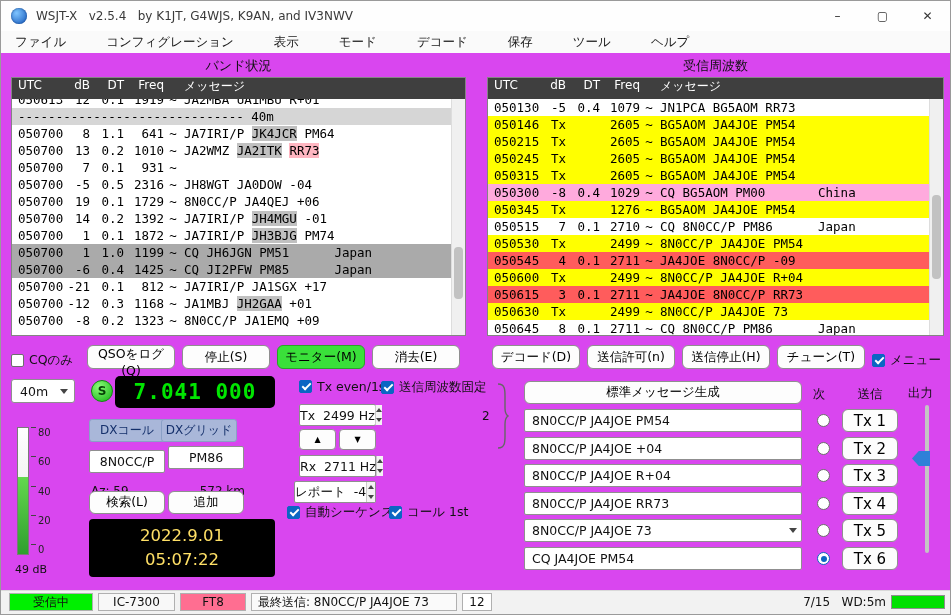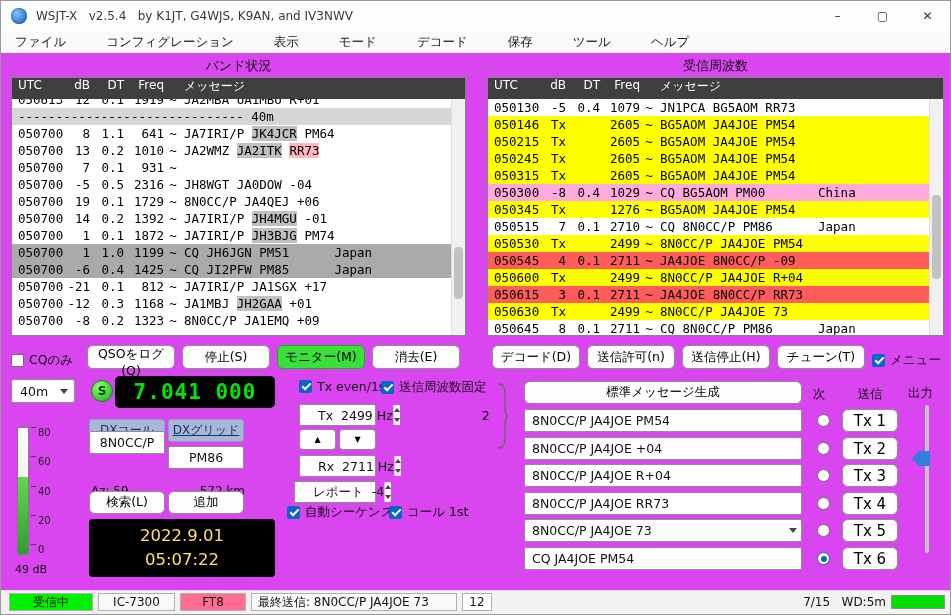--- a/index.html
+++ b/index.html
@@ -62,23 +62,23 @@
   .cb.checked::after{content:"";position:absolute;left:2px;top:2px;width:7px;height:3px;border-left:2px solid #fff;border-bottom:2px solid #fff;transform:rotate(-45deg);}
 
   
   #mid{position:absolute;top:370px;left:0;width:951px;height:222px;}
   #band-select{position:absolute;left:10px;top:8px;width:64px;height:24px;border:1px solid #8f8f8f;border-radius:3px;background:#fff;font-size:12.5px;display:flex;align-items:center;padding:0 6px 0 8px;box-sizing:border-box;}
   .tri-down{width:0;height:0;border-left:4px solid transparent;border-right:4px solid transparent;border-top:5px solid #444;margin-left:auto;}
   #s-ind{position:absolute;left:90px;top:9px;width:22px;height:22px;border-radius:50%;background:radial-gradient(circle at 35% 30%,#8bff78,#14ad14);border:1px solid #0e8a0e;display:flex;align-items:center;justify-content:center;font-size:12px;font-weight:bold;color:#063f06;box-sizing:border-box;}
   #freq-display{position:absolute;left:114px;top:5px;width:160px;height:32px;background:#000;border-radius:5px;color:#00e600;font-family:"DejaVu Sans Mono",monospace;font-size:21px;font-weight:bold;display:flex;align-items:center;justify-content:center;letter-spacing:1px;}
   .dx-label{position:absolute;width:76px;height:23px;background:#a9b7d9;border:1px solid #8aa0c6;color:#15306b;font-size:12px;display:flex;align-items:center;justify-content:center;border-radius:3px;box-sizing:border-box;}
   #dx-call-label{left:88px;top:48px;}
-  #dx-grid-label{left:167px;top:48px;text-decoration:underline;}
+  #dx-grid-label{left:160px;top:48px;}
   .dx-input{position:absolute;width:76px;height:23px;background:#fff;border:1px solid #8f8f8f;border-radius:2px;font-size:12.5px;display:flex;align-items:center;justify-content:center;box-sizing:border-box;}
-  #dx-call-input{left:88px;top:60px;}
+  #dx-call-input{left:88px;top:79px;}
   #dx-grid-input{left:167px;top:75px;}
   #az-row{position:absolute;left:90px;top:113px;width:154px;display:flex;justify-content:space-between;font-size:12px;}
   .small-btn{position:absolute;width:76px;height:23px;border:1px solid #8f8f8f;border-radius:6px;background:#fdfdfd;font-size:12.5px;font-family:"DejaVu Sans",sans-serif;box-sizing:border-box;}
   #search-btn{left:88px;top:120px;}
   #add-btn{left:167px;top:120px;}
   #clock{position:absolute;left:88px;top:148px;width:186px;height:58px;background:#000;border-radius:4px;display:flex;flex-direction:column;align-items:center;justify-content:center;color:#ffe066;font-size:16.5px;line-height:1.45;}
 
   
   #meter{position:absolute;left:16px;top:56px;display:flex;}
   #meter-bar{width:12px;height:128px;border:1px solid #7a7a7a;box-sizing:border-box;background:linear-gradient(to top,#2f9e2f 0%,#63d84e 61%,#f4f4f4 61%,#ffffff 100%);}
@@ -86,21 +86,21 @@
   .tick{display:flex;align-items:flex-start;}
   .tickmark{display:inline-block;width:5px;border-top:1px solid #444;margin-right:2px;}
   #meter-label{position:absolute;left:14px;top:192px;font-size:11px;}
 
   
   .mid-cb{position:absolute;display:flex;align-items:center;gap:5px;font-size:12.5px;white-space:nowrap;}
   #cb-txeven{left:298px;top:8px;}
   #cb-holdfreq{left:380px;top:8px;}
   #cb-autoseq{left:286px;top:133px;}
   #cb-call1st{left:388px;top:133px;}
-  .spin{position:absolute;height:22px;border:1px solid #8f8f8f;border-radius:2px;background:#fff;display:flex;align-items:center;font-size:12.5px;box-sizing:border-box;padding-left:18px;white-space:pre;}
+  .spin{position:absolute;height:22px;border:1px solid #8f8f8f;border-radius:2px;background:#fff;display:flex;align-items:center;font-size:12.5px;box-sizing:border-box;padding-left:0;white-space:pre;}
   .spin .arrows{margin-left:auto;width:15px;height:100%;border-left:1px solid #c9c9c9;display:flex;flex-direction:column;}
   .spin .arrows span{flex:1;display:flex;align-items:center;justify-content:center;background:#f3f3f3;}
   .arr-up{width:0;height:0;border-left:3.5px solid transparent;border-right:3.5px solid transparent;border-bottom:4px solid #444;}
   .arr-down{width:0;height:0;border-left:3.5px solid transparent;border-right:3.5px solid transparent;border-top:4px solid #444;}
   #spin-tx{left:298px;top:33px;width:77px;}
   #spin-rx{left:298px;top:84px;width:77px;}
   #spin-report{left:293px;top:110px;width:82px;}
   .updown{position:absolute;width:37px;height:21px;border:1px solid #8f8f8f;border-radius:4px;background:#fdfdfd;font-size:8px;font-family:"DejaVu Sans",sans-serif;}
   #up-btn{left:298px;top:58px;}
   #down-btn{left:338px;top:58px;}

